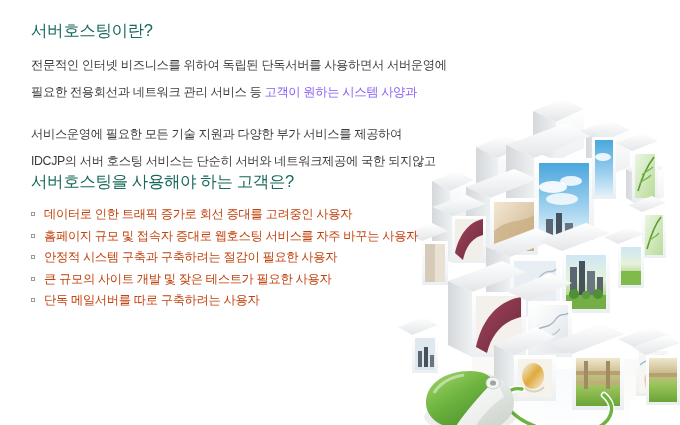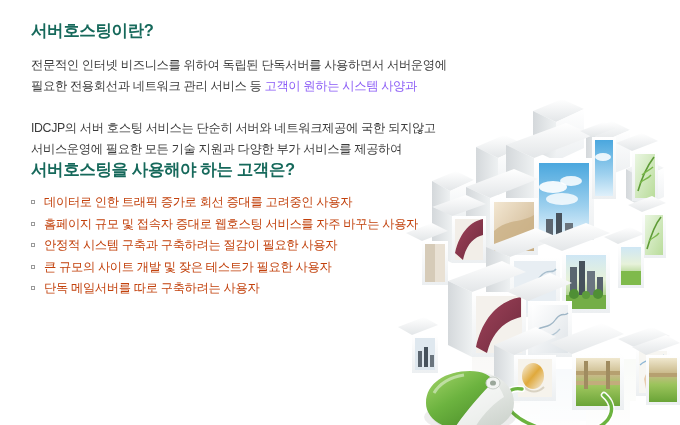--- a/index.html
+++ b/index.html
@@ -24,38 +24,38 @@
   .content {
     position: absolute;
     left: 31px;
     top: 0;
     width: 430px;
     z-index: 3;
   }
 
   .section-heading {
     font-size: 16.5px;
-    font-weight: bold;
+    font-weight: normal;
     color: #16695b;
     letter-spacing: -0.4px;
     line-height: 1.1;
     margin: 0;
     white-space: nowrap;
   }
   #heading-1 { margin-top: 21px; }
 
   .paragraph {
     margin: 0;
     font-size: 12.3px;
     line-height: 21px;
     color: #3b3b3b;
     letter-spacing: -0.35px;
     white-space: nowrap;
   }
-  .para-line { display: block; }
+  .para-line { display: block; margin-top: 6px; }
   .hl { color: #8b5cf6; }
 
   #para-1 { margin-top: 16px; }
   #para-2 { margin-top: 21px; }
 
   #heading-2 { }
 
   .bullet-list {
     list-style: none;
     margin: 14px 0 0 0;
@@ -341,25 +341,25 @@
       <span class="para-line">
         <span>전문적인 인터넷 비즈니스를 위하여 독립된 단독서버를 사용하면서 서버운영에</span>
       </span>
       <span class="para-line">
         <span>필요한 전용회선과 네트워크 관리 서비스 등 </span><span class="hl">고객이 원하는 시스템 사양과</span>
       </span>
     </p>
 
     <p class="paragraph" id="para-2">
       <span class="para-line">
+        <span>서비스운영에 필요한 모든 기술 지원과 다양한 부가 서비스를 제공하여</span>
+      </span>
+      <span class="para-line">
         <span>IDCJP의 서버 호스팅 서비스는 단순히 서버와 네트워크제공에 국한 되지않고</span>
       </span>
-      <span class="para-line">
-        <span>서비스운영에 필요한 모든 기술 지원과 다양한 부가 서비스를 제공하여</span>
-      </span>
     </p>
 
     <h2 class="section-heading" id="heading-2">서버호스팅을 사용해야 하는 고객은?</h2>
 
     <ul class="bullet-list">
       <li class="bullet-item">
         <span class="bullet-mark"></span>
         <span>데이터로 인한 트래픽 증가로 회선 증대를 고려중인 사용자</span>
       </li>
       <li class="bullet-item">

